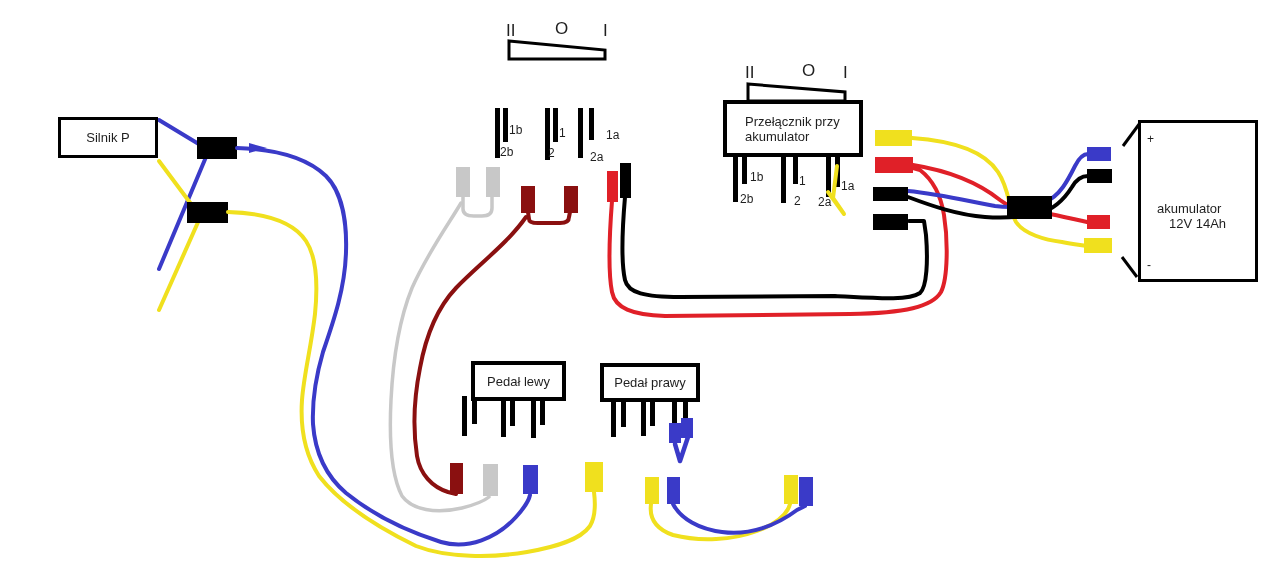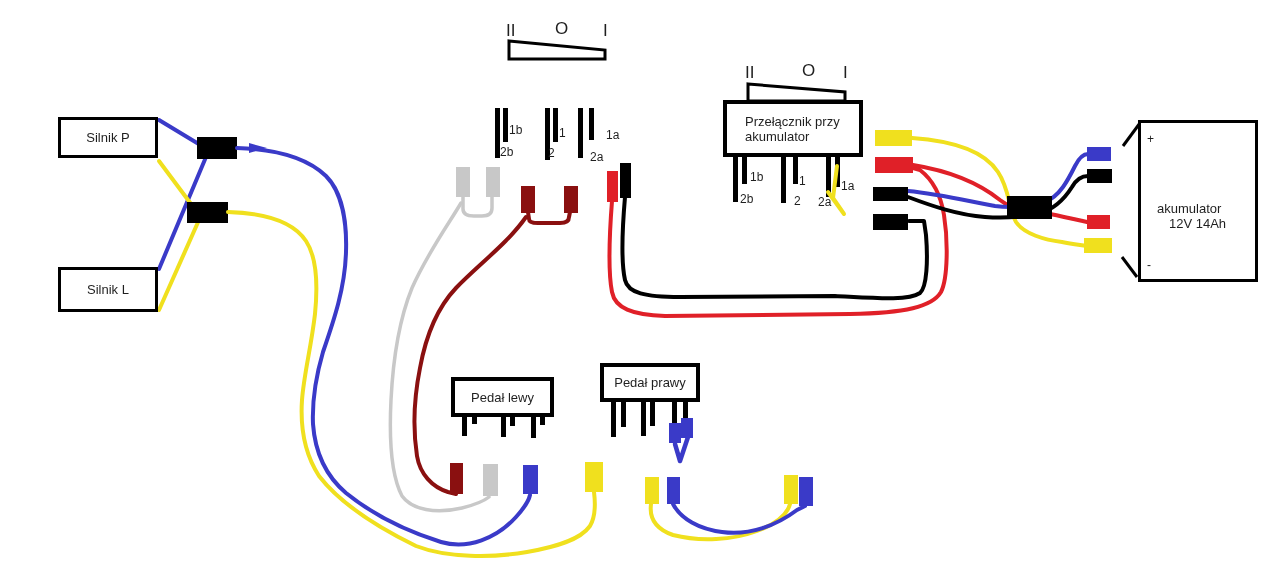--- a/index.html
+++ b/index.html
@@ -124,31 +124,28 @@
       <rect x="645" y="477" width="14" height="27" fill="#f0e01e"></rect>
       <rect x="667" y="477" width="13" height="27" fill="#3a3ac8"></rect>
       <rect x="784" y="475" width="14" height="29" fill="#f0e01e"></rect>
       <rect x="799" y="477" width="14" height="29" fill="#3a3ac8"></rect>
     </g>
   </svg>
 
   <div class="box centered" style="left:58px;top:117px;width:100px;height:41px;">
     <span class="title">Silnik P</span>
   </div>
-  <div class="box centered" style="left:58px;top:267px;width:100px;height:45px;">
-    <span class="title">Silnik L</span>
-  </div>
 
 
   <div class="box thick" style="left:723px;top:100px;width:140px;height:57px;padding:10px 0 0 18px;">
     <div class="title">Przełącznik przy</div>
     <div class="title">akumulator</div>
   </div>
 
-  <div class="box thick centered" style="left:451px;top:361px;width:103px;height:40px;margin-top:16px;">
+  <div class="box thick centered" style="left:471px;top:361px;width:95px;height:40px;">
     <span class="title">Pedał lewy</span>
   </div>
   <div class="box thick centered" style="left:600px;top:363px;width:100px;height:39px;">
     <span class="title">Pedał prawy</span>
   </div>
 
   <div class="box" style="left:1138px;top:120px;width:120px;height:162px;">
     <span class="lbl" style="left:6px;top:10px;">+</span>
     <span class="lbl" style="left:6px;top:136px;">-</span>
     <div class="title" style="position:absolute;left:16px;top:78px;">akumulator</div>

